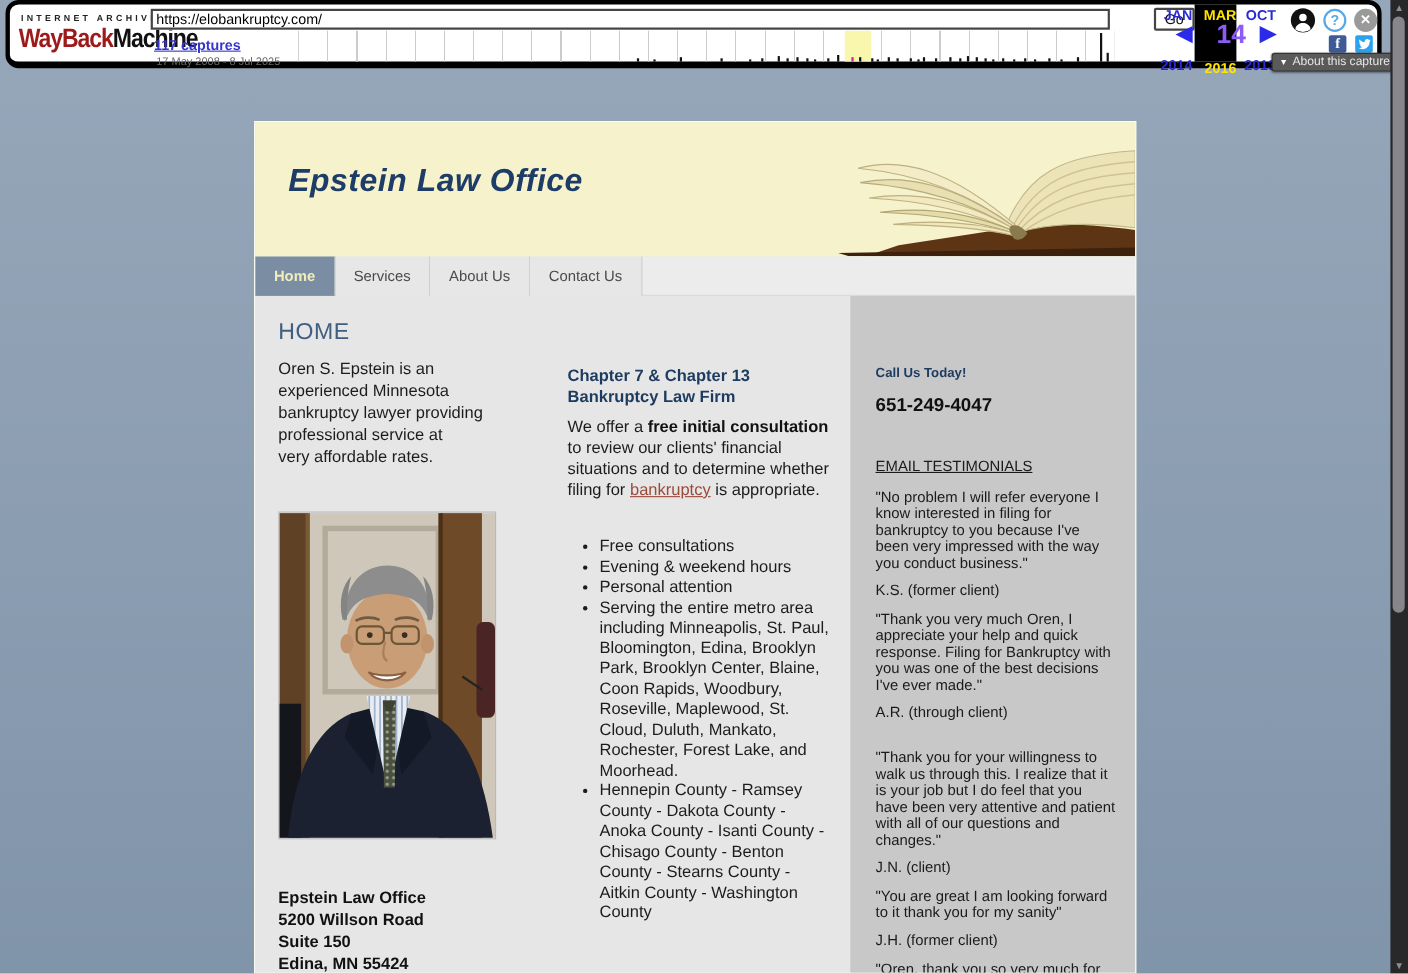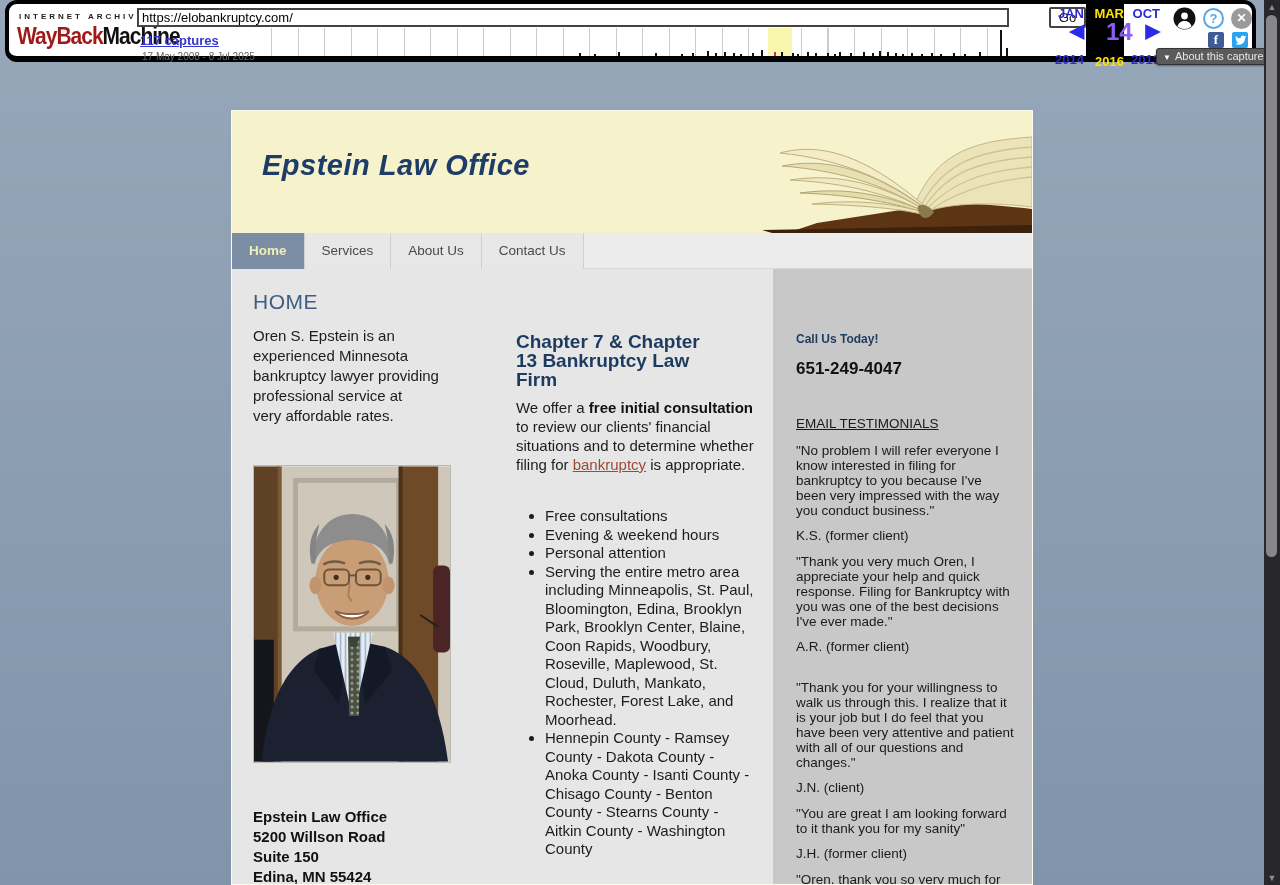--- a/index.html
+++ b/index.html
@@ -59,21 +59,21 @@
   .main { display:flex; height:616px; background:#e6e6e6; }
   .col-left { width:284px; padding:21px 0 0 21px; }
   .col-mid { width:259px; padding:63px 0 0 1px; }
   .col-side { width:259px; background:#c8c8c8; padding:63px 20px 0 23px; }
 
   .home-h { font-size:21px; color:#3f5e80; letter-spacing:.5px; font-weight:normal; }
   .intro { margin-top:12px; font-size:15px; line-height:20px; color:#1c1c1c; width:215px; white-space:pre-line; }
   .portrait { margin-top:39px; width:198px; height:298px; display:block; border:1px solid #b9b9b9; }
   .address { margin-top:44px; font-size:15px; font-weight:bold; line-height:20px; color:#111; }
 
-  .chapter-h { font-size:19px; font-weight:bold; color:#1d3a5f; line-height:19px; width:210px; }
+  .chapter-h { font-size:15px; font-weight:bold; color:#1d3a5f; line-height:19px; width:210px; }
   .offer { margin-top:9px; font-size:15px; line-height:19px; color:#1c1c1c; width:252px; }
   .offer b { color:#111; }
   a.bk-link { color:#9c4a38; text-decoration:underline; cursor:pointer; }
   .bullets { margin:33px 0 0 0; padding-left:29px; width:240px; }
   .bullets li { font-size:15px; line-height:18.5px; color:#1c1c1c; margin:0; }
 
   .call-h { font-size:12px; font-weight:bold; color:#1d3a5f; }
   .phone { margin-top:13px; font-size:17px; font-weight:bold; color:#111; }
   .testi-h { margin-top:37px; font-size:13.5px; color:#1a1a1a; text-decoration:underline; display:inline-block; }
   .quote, .author { font-size:13.5px; line-height:15px; color:#1a1a1a; margin-top:11px; width:218px; }
@@ -270,21 +270,21 @@
       </ul>
     </div>
 
     <div class="col-side">
       <div class="call-h">Call Us Today!</div>
       <div class="phone">651-249-4047</div>
       <span class="testi-h">EMAIL TESTIMONIALS</span>
       <p class="quote">"No problem I will refer everyone I know interested in filing for bankruptcy to you because I've been very impressed with the way you conduct business."</p>
       <p class="author">K.S. (former client)</p>
       <p class="quote">"Thank you very much Oren, I appreciate your help and quick response. Filing for Bankruptcy with you was one of the best decisions I've ever made."</p>
-      <p class="author">A.R. (former client)</p>
+      <p class="author">A.R. (through client)</p>
       <p class="quote gap">"Thank you for your willingness to walk us through this. I realize that it is your job but I do feel that you have been very attentive and patient with all of our questions and changes."</p>
       <p class="author">J.N. (client)</p>
       <p class="quote">"You are great I am looking forward to it thank you for my sanity"</p>
       <p class="author">J.H. (former client)</p>
       <p class="quote">"Oren, thank you so very much for your help.  It is a real stress reliever ... you will never know how</p>
     </div>
   </div>
 </div>
 
 <div class="scrollbar">

